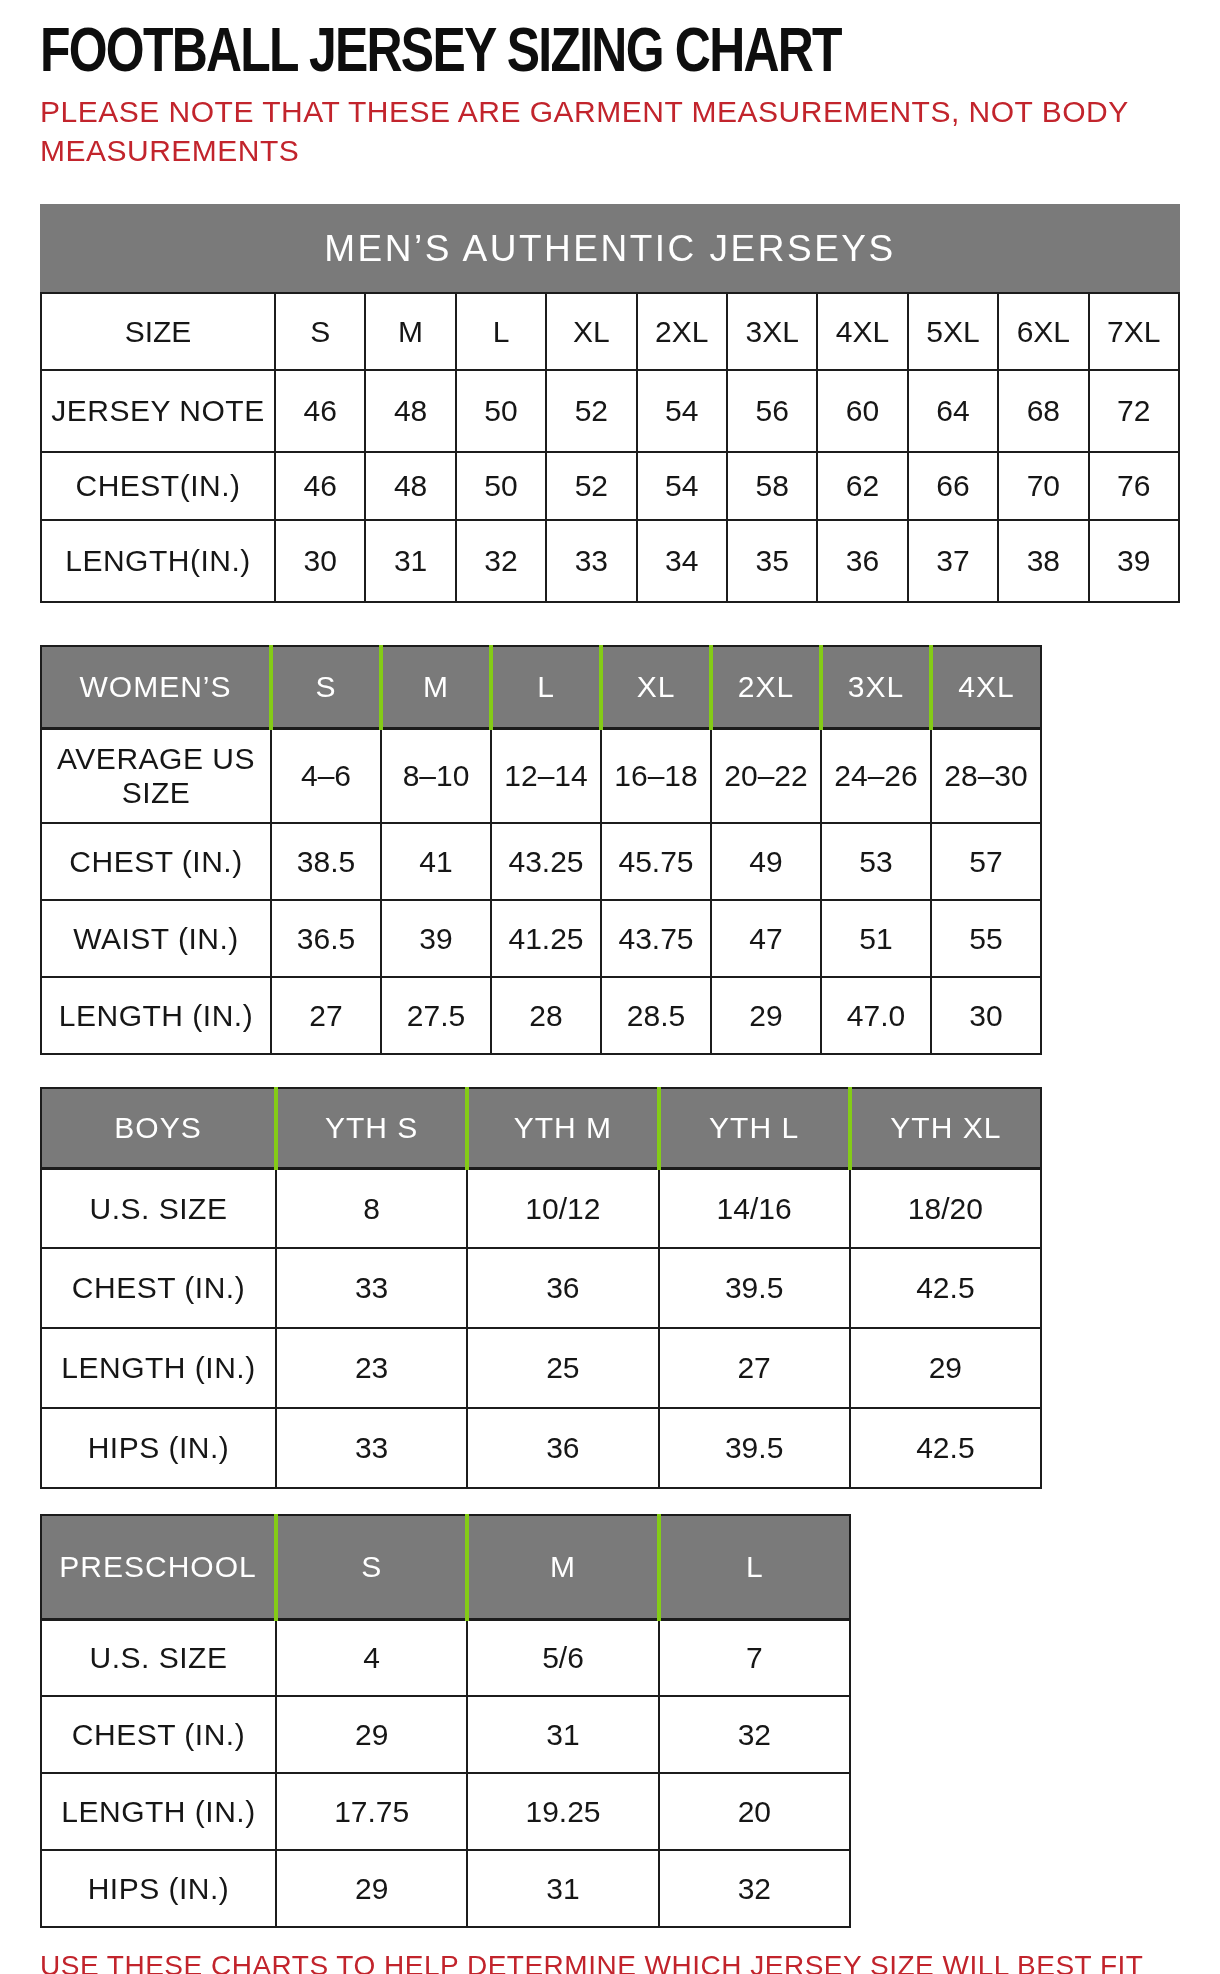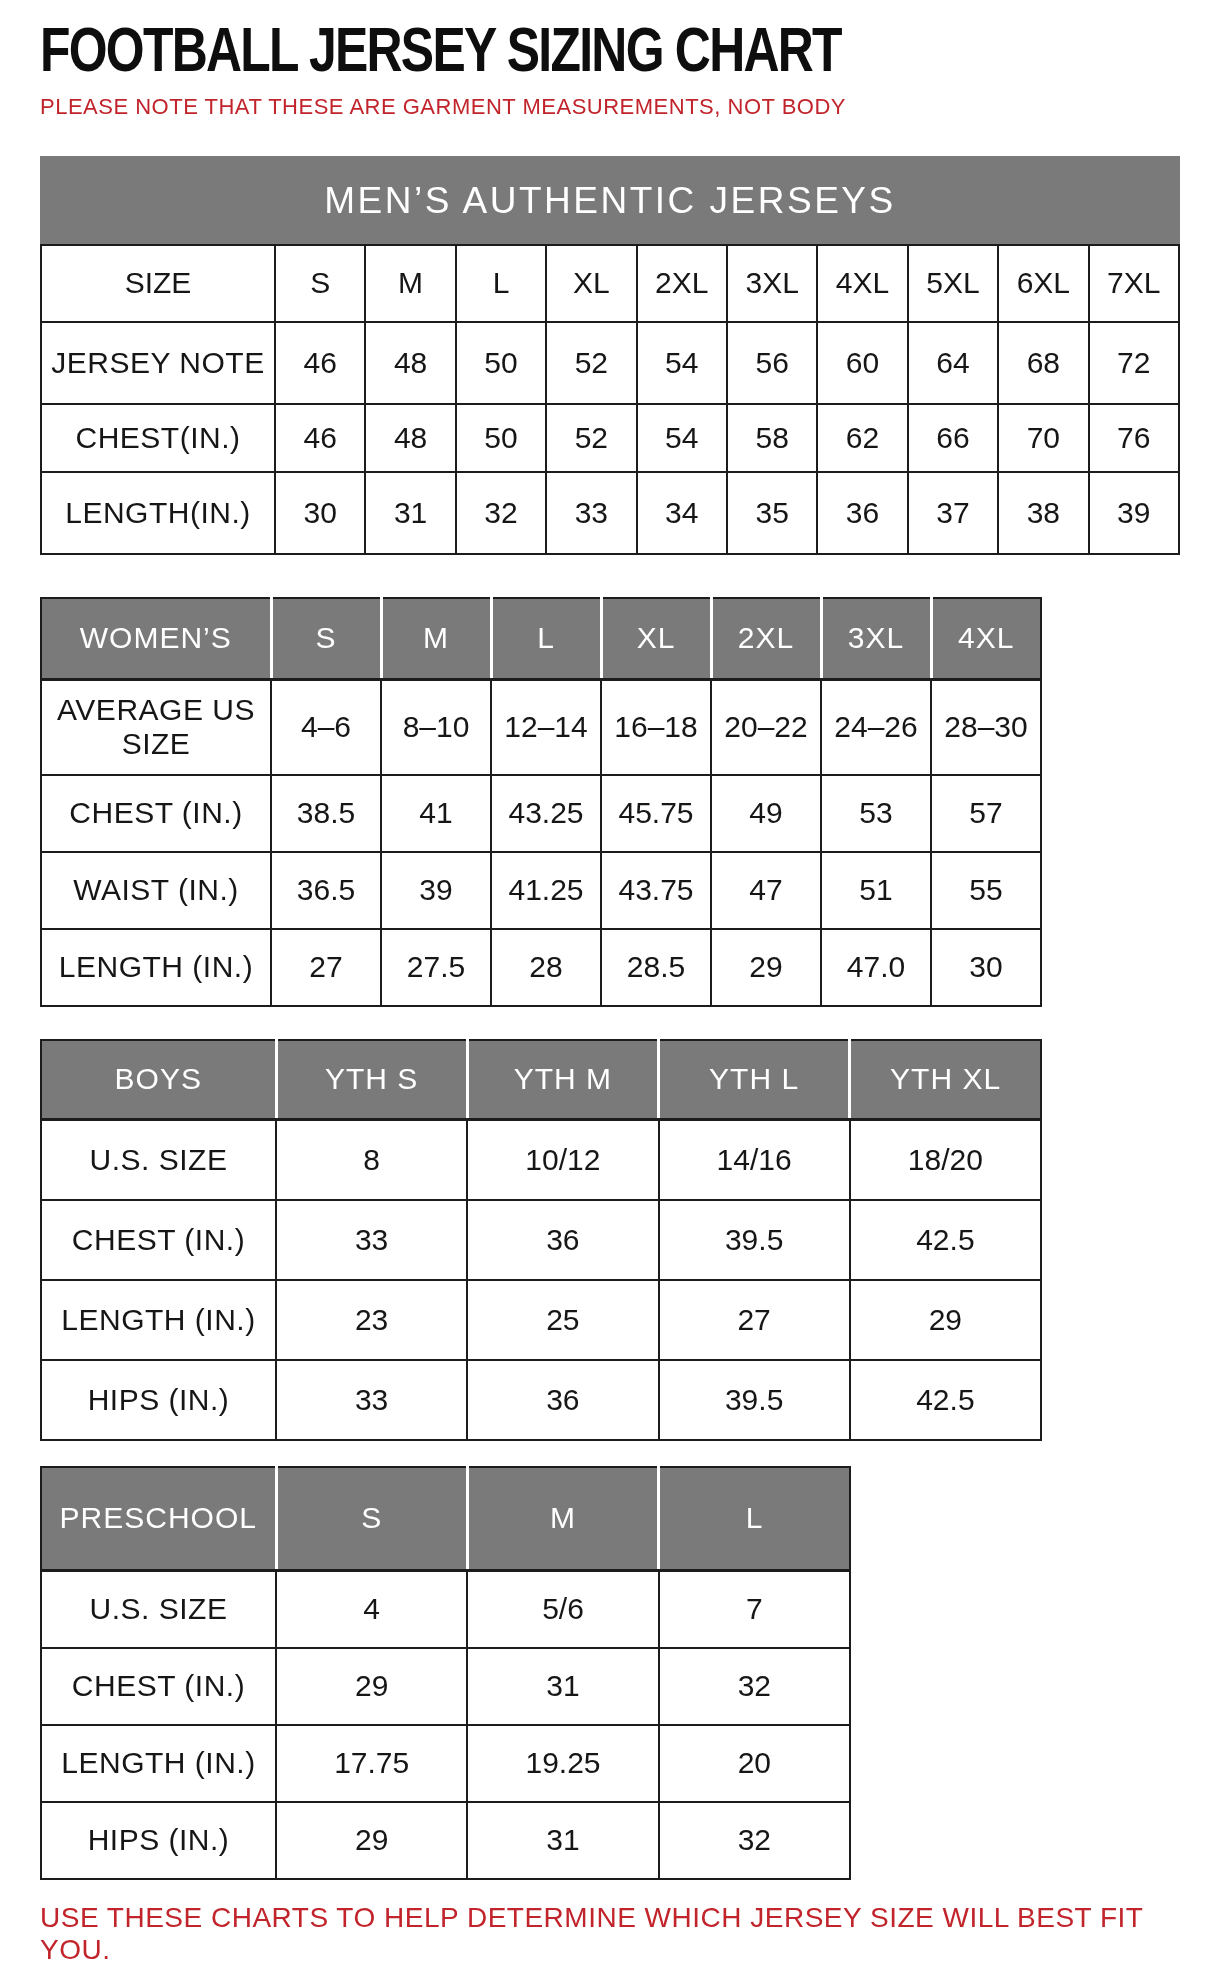--- a/index.html
+++ b/index.html
@@ -26,21 +26,21 @@
     font-weight: 800;
     letter-spacing: -2px;
     color: #0e0e0e;
     transform: scale(0.86, 1.1);
     transform-origin: 0 50%;
     white-space: nowrap;
   }
   .note {
     margin: 14px 0 0 40px;
     color: var(--red);
-    font-size: 22px;
+    font-size: 30px;
     line-height: 1.28;
     letter-spacing: 0.5px;
     font-weight: 400;
   }
   .note span { display: block; }
 
   table.size-table {
     border-collapse: collapse;
     table-layout: fixed;
     margin-left: 40px;
@@ -61,21 +61,21 @@
     color: #ffffff;
     font-size: 37px;
     letter-spacing: 2.5px;
     border: 2px solid var(--gray);
     border-bottom: 2px solid var(--border);
   }
   table.size-table tr.gray-head th {
     background: var(--gray);
     color: #ffffff;
     border-left: 3px solid #ffffff;
-    border-right: 2px solid #84cc16;
+    border-right: 4px solid #84cc16;
     border-top: 2px solid var(--border);
     border-bottom: 3px solid var(--border);
     letter-spacing: 1px;
   }
   table.size-table tr.gray-head th:first-child { border-left: 2px solid var(--border); }
   table.size-table tr.gray-head th:last-child  { border-right: 2px solid var(--border); }
   table.size-table td.row-label { letter-spacing: 0.5px; }
 
   .t-mens      { margin-top: 30px; }
   .t-womens    { margin-top: 42px; }
@@ -92,20 +92,21 @@
 </style>
 </head>
 <body style="--gray: #7a7a7a; --red: #c2242c; --border: #1c1c1c;">
 
 <div class="page">
 
   <h1 class="main-title">FOOTBALL JERSEY SIZING CHART</h1>
 
   <div class="note">
     <span>PLEASE NOTE THAT THESE ARE GARMENT MEASUREMENTS, NOT BODY</span>
+    <span>MEASUREMENTS</span>
   </div>
 
   <table class="size-table t-mens" style="width: 1138px; margin-top: 34px;">
       <colgroup>
         <col style="width: 234px;">
         <col style="width: 90.4px;">
         <col style="width: 90.4px;">
         <col style="width: 90.4px;">
         <col style="width: 90.4px;">
         <col style="width: 90.4px;">

